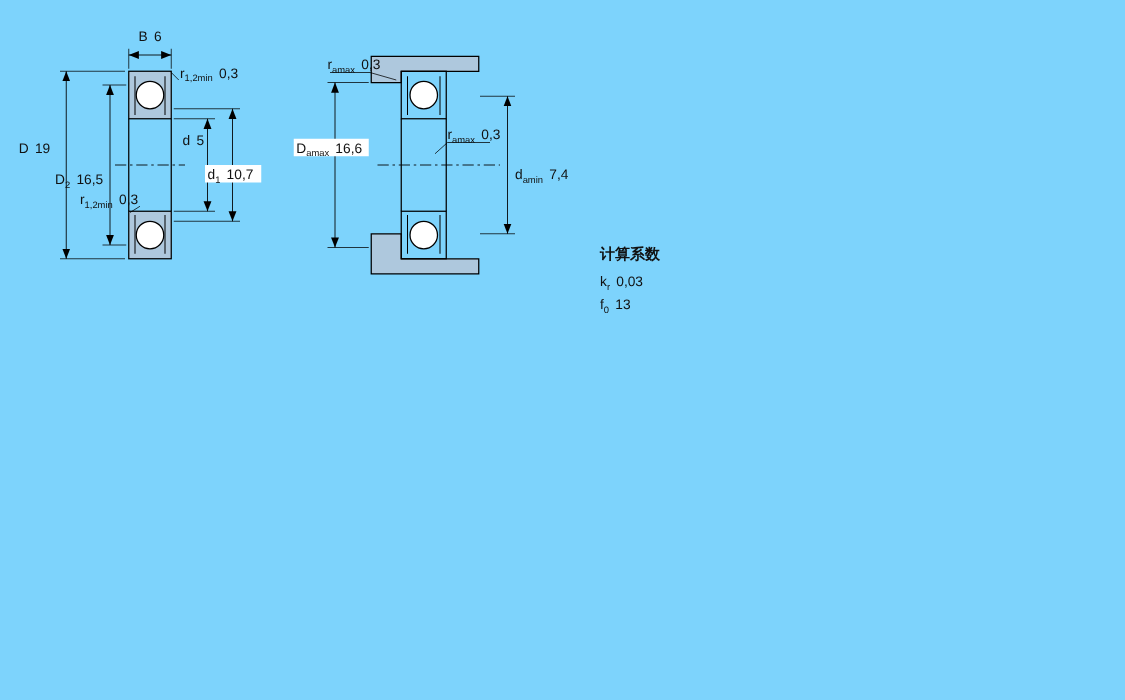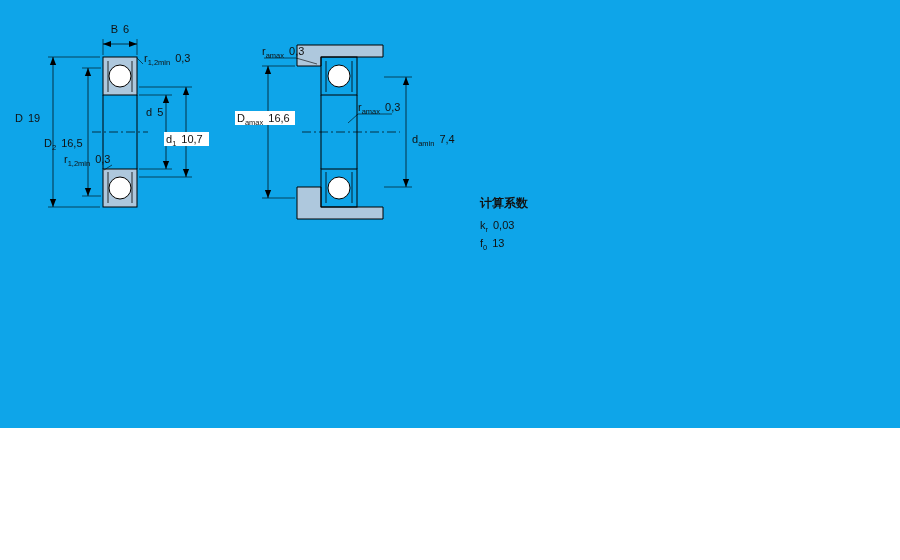--- a/index.html
+++ b/index.html
@@ -1,17 +1,17 @@
 <!DOCTYPE html>
 <html><head>
 <meta charset="utf-8">
 <style>
   html,body{margin:0;padding:0;background:#ffffff;}
   body{font-family:"Liberation Sans","DejaVu Sans",sans-serif;}
-  .stage{width:900px;height:428px;position:relative;background:#0ea5e9;overflow:hidden;}
+  .stage{width:900px;height:560px;position:relative;background:#7dd3fc;overflow:hidden;}
   svg{display:block;}
   .outline{fill:none;stroke:#000;stroke-width:1;}
   .shade{fill:#aec8dd;stroke:#000;stroke-width:1;}
   .ball{fill:#ffffff;stroke:#000;stroke-width:1;}
   .thin{stroke:#000;stroke-width:0.8;fill:none;}
   .dim{stroke:#000;stroke-width:0.7;fill:none;}
   .ext{stroke:#000;stroke-width:0.6;fill:none;}
   .center{stroke:#000;stroke-width:0.7;fill:none;stroke-dasharray:9 3 2 3;}
   .lbl{font-size:11px;fill:#111;}
   .sub{font-size:7.5px;}

